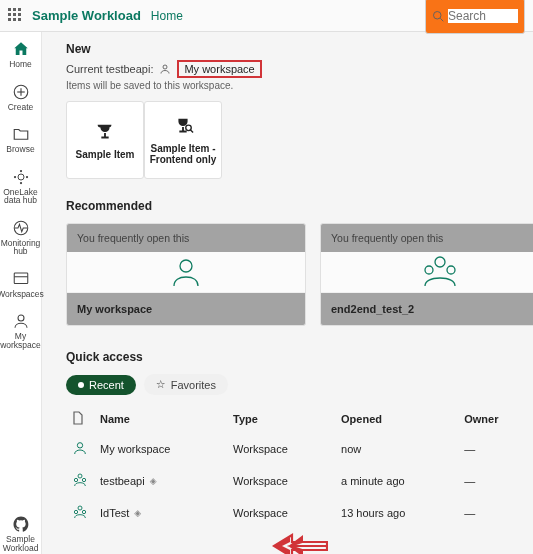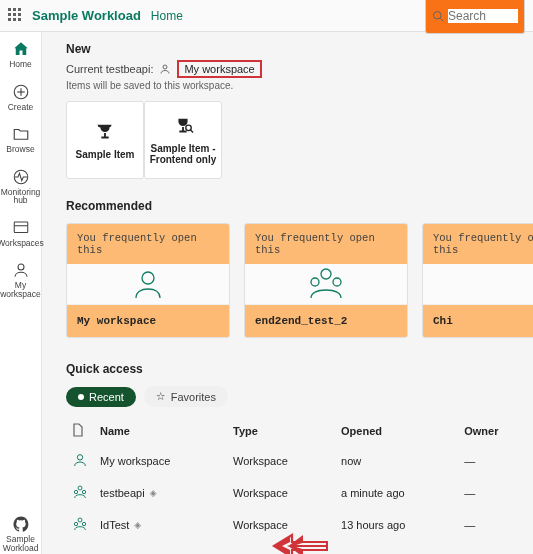--- a/index.html
+++ b/index.html
@@ -32,21 +32,21 @@
   .subline { font-size: 11px; color: #424242; display: flex; align-items: center; gap: 6px; margin-bottom: 2px; }
   .ws-badge { display: inline-flex; align-items: center; gap: 3px; border: 2px solid #d13438; padding: 1px 5px; font-size: 11px; color: #242424; }
   .muted { font-size: 10px; color: #616161; margin-bottom: 10px; }
 
   .item-cards { display: flex; margin-bottom: 20px; }
   .item-card { width: 78px; height: 78px; background: #fff; border: 1px solid #e0e0e0; border-radius: 3px; display: flex; flex-direction: column; align-items: center; justify-content: center; gap: 6px; cursor: pointer; padding: 4px; }
   .item-card .cap { font-size: 10px; font-weight: 600; text-align: center; line-height: 1.1; }
 
   
   .rec-row { display: flex; gap: 14px; overflow: hidden; margin-top: 10px; }
-  .rec-card { width: 164px; flex-shrink: 0; border: 1px solid #e0e0e0; background: #fdba74; border-radius: 3px; display: flex; flex-direction: column; font-family: Liberation Mono, monospace; }
+  .rec-card { width: 240px; flex-shrink: 0; border: 1px solid #e0e0e0; background: #a3a3a3; border-radius: 3px; display: flex; flex-direction: column; }
   .rec-top { font-size: 10.5px; color: #424242; padding: 8px 10px; }
   .rec-art { flex: 1; height: 130px; display: flex; align-items: center; justify-content: center; background: #fbfbfb; }
   .rec-bottom { padding: 10px; font-size: 11px; font-weight: 600; border-top: 1px solid #f0f0f0; }
 
   
   .qa { margin-top: 24px; }
   .pills { display: flex; gap: 8px; margin: 10px 0 10px 0; align-items: center; }
   .pill { border-radius: 14px; padding: 4px 12px; font-size: 11px; display: inline-flex; align-items: center; gap: 5px; cursor: pointer; }
   .pill.active { background: #14532d; color: #fff; }
   .pill.ghost { background: #f0f0f0; color: #424242; }
@@ -109,20 +109,30 @@
             <line x1="12" y1="7" x2="12" y2="17" stroke="currentColor" stroke-width="1.5"></line>
             <line x1="7" y1="12" x2="17" y2="12" stroke="currentColor" stroke-width="1.5"></line>
           </svg>
         <div class="rail-label">Create</div>
       </div>
       <div class="rail-item">
         <svg class="rail-ico" viewBox="0 0 24 24">
             <path fill="none" stroke="currentColor" stroke-width="1.5" d="M3 6h6l2 2h10v11H3z"></path>
           </svg>
         <div class="rail-label">Browse</div>
+      </div>
+      <div class="rail-item">
+        <svg class="rail-ico" viewBox="0 0 24 24">
+            <circle cx="12" cy="12" r="4" fill="none" stroke="currentColor" stroke-width="1.3"></circle>
+            <circle cx="4" cy="12" r="1.5" fill="currentColor"></circle>
+            <circle cx="20" cy="12" r="1.5" fill="currentColor"></circle>
+            <circle cx="12" cy="4" r="1.5" fill="currentColor"></circle>
+            <circle cx="12" cy="20" r="1.5" fill="currentColor"></circle>
+          </svg>
+        <div class="rail-label">OneLake data hub</div>
       </div>
       <div class="rail-item">
         <svg class="rail-ico" viewBox="0 0 24 24">
             <circle cx="12" cy="12" r="9" fill="none" stroke="currentColor" stroke-width="1.4"></circle>
             <path d="M4 12h4l2-5 3 10 2-5h5" fill="none" stroke="currentColor" stroke-width="1.4"></path>
           </svg>
         <div class="rail-label">Monitoring hub</div>
       </div>
       <div class="rail-item">
         <svg class="rail-ico" viewBox="0 0 24 24">

